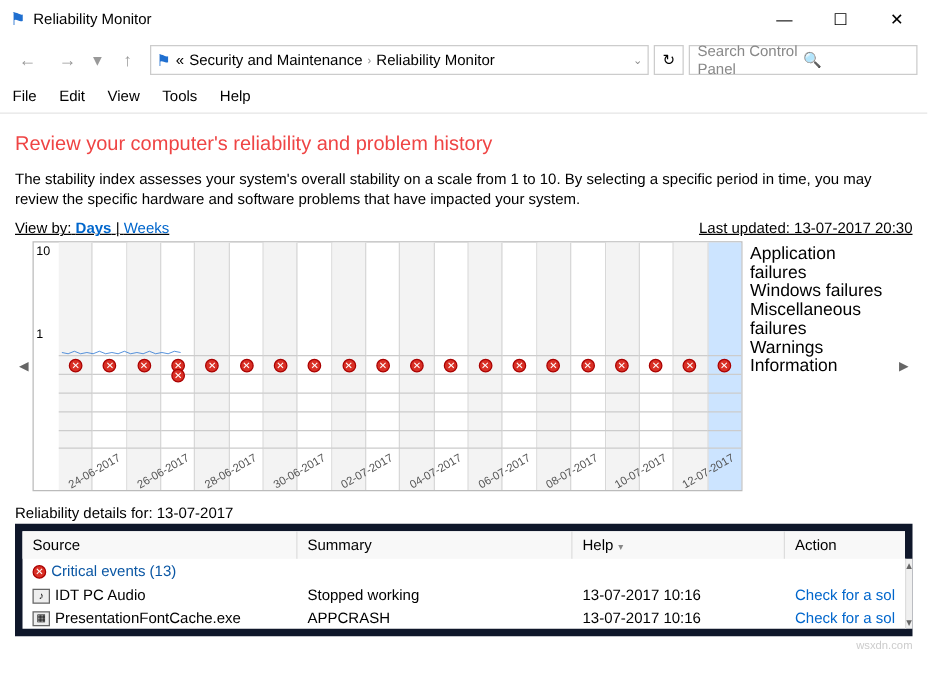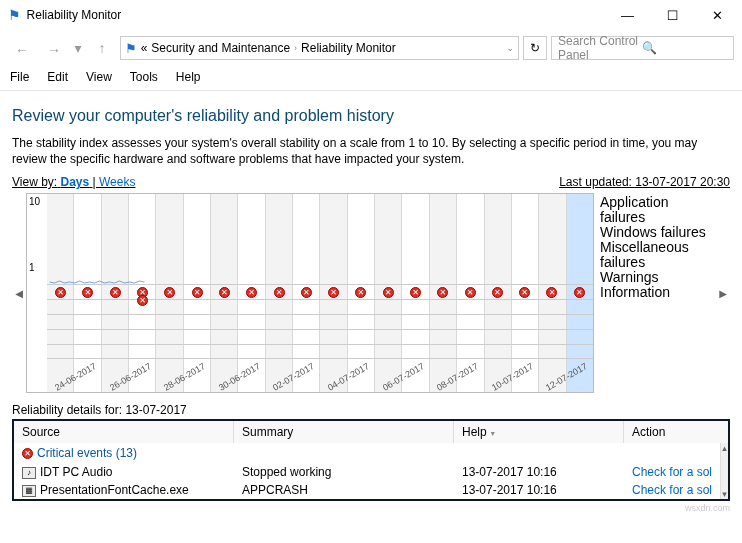--- a/index.html
+++ b/index.html
@@ -13,21 +13,21 @@
   .navbtn { width: 28px; height: 28px; display: flex; align-items: center; justify-content: center; color: #999; font-size: 14px; }
   .navbtn.drop { width: 12px; }
   .breadcrumb { flex: 1; display: flex; align-items: center; border: 1px solid #ccc; height: 24px; padding: 0 4px; gap: 4px; font-size: 12px; }
   .breadcrumb .flag { color: #1f6fd0; font-size: 13px; }
   .breadcrumb .sep { color: #888; font-size: 9px; }
   .refresh { width: 24px; height: 24px; border: 1px solid #ccc; display: flex; align-items: center; justify-content: center; }
   .search { width: 183px; height: 24px; border: 1px solid #ccc; display: flex; align-items: center; padding: 0 6px; color: #888; }
   .search span { flex: 1; }
   .menubar { display: flex; gap: 18px; padding: 4px 10px 6px; border-bottom: 1px solid #e5e5e5; font-size: 12px; }
   .content { padding: 10px 12px 6px; }
-  .heading { color: #0c4a6e; font-size: 16px; margin: 6px 0 10px; }
+  .heading { color: #ef4444; font-size: 16px; margin: 6px 0 10px; }
   .desc { font-size: 12px; line-height: 1.35; margin-bottom: 8px; }
   .viewrow { display: flex; justify-content: space-between; font-size: 12px; margin-bottom: 4px; text-decoration: underline; }
   .link { color: #0066cc; }
   .chartwrap { display: flex; align-items: stretch; }
   .scrollbtn { width: 14px; display: flex; align-items: center; justify-content: center; color: #666; font-size: 10px; }
   .chartarea { flex: 1; border: 1px solid #bbb; position: relative; height: 200px; background: #fff; }
   .legend { width: 122px; padding: 2px 0 0 6px; font-size: 14px; line-height: 15px; }
   .yaxis { position: absolute; left: 2px; top: 2px; font-size: 10px; }
   .yaxis .y1 { position: absolute; top: 66px; }
   .columns { position: absolute; left: 20px; right: 0; top: 0; bottom: 0; display: flex; }
@@ -37,21 +37,21 @@
   .col.sel { background: #cce4ff; }
   .eventgrid { position: absolute; left: 20px; right: 0; top: 90px; display: flex; }
   .ecol { flex: 1; display: flex; flex-direction: column; }
   .erow { height: 15px; border-top: 1px solid #ccc; display: flex; align-items: center; justify-content: center; }
   .erow:last-child { border-bottom: 1px solid #ccc; }
   .err { width: 11px; height: 11px; border-radius: 50%; background: #d93025; color: #fff; font-size: 8px; display: flex; align-items: center; justify-content: center; border: 1px solid #a00; }
   .stabline { position: absolute; left: 20px; right: 0; top: 0; height: 90px; pointer-events: none; }
   .xaxis { position: absolute; left: 20px; right: 0; bottom: 2px; display: flex; }
   .xl { flex: 1; font-size: 9px; text-align: center; color: #555; transform: rotate(-30deg); transform-origin: top left; white-space: nowrap; position: relative; left: 6px; top: 4px; }
   .detailhdr { margin: 10px 0 2px; font-size: 12px; }
-  .table { border: 2px solid #0f172a; }
+  .table { border: 6px solid #0f172a; }
   .thead { display: flex; background: #f8f8f8; }
   .th { padding: 4px 8px; border-right: 1px solid #ddd; font-size: 12px; position: relative; }
   .th:last-child { border-right: none; }
   .th .sort { font-size: 8px; color: #888; margin-left: 4px; }
   .c-src { width: 220px; } .c-sum { width: 220px; } .c-date { width: 170px; } .c-act { flex: 1; }
   .grp { display: flex; align-items: center; padding: 3px 8px; color: #0b57a4; gap: 4px; }
   .row { display: flex; align-items: flex-end; }
   .cell { padding: 2px 8px; font-size: 12px; overflow: hidden; white-space: nowrap; }
   .icon-sm { display: inline-block; width: 14px; height: 12px; border: 1px solid #666; margin-right: 4px; vertical-align: middle; background: #eee; font-size: 8px; text-align: center; line-height: 10px; }
   .scrollv { width: 16px; background: #f0f0f0; border-left: 1px solid #ddd; display: flex; flex-direction: column; align-items: center; justify-content: space-between; font-size: 9px; color: #666; }

